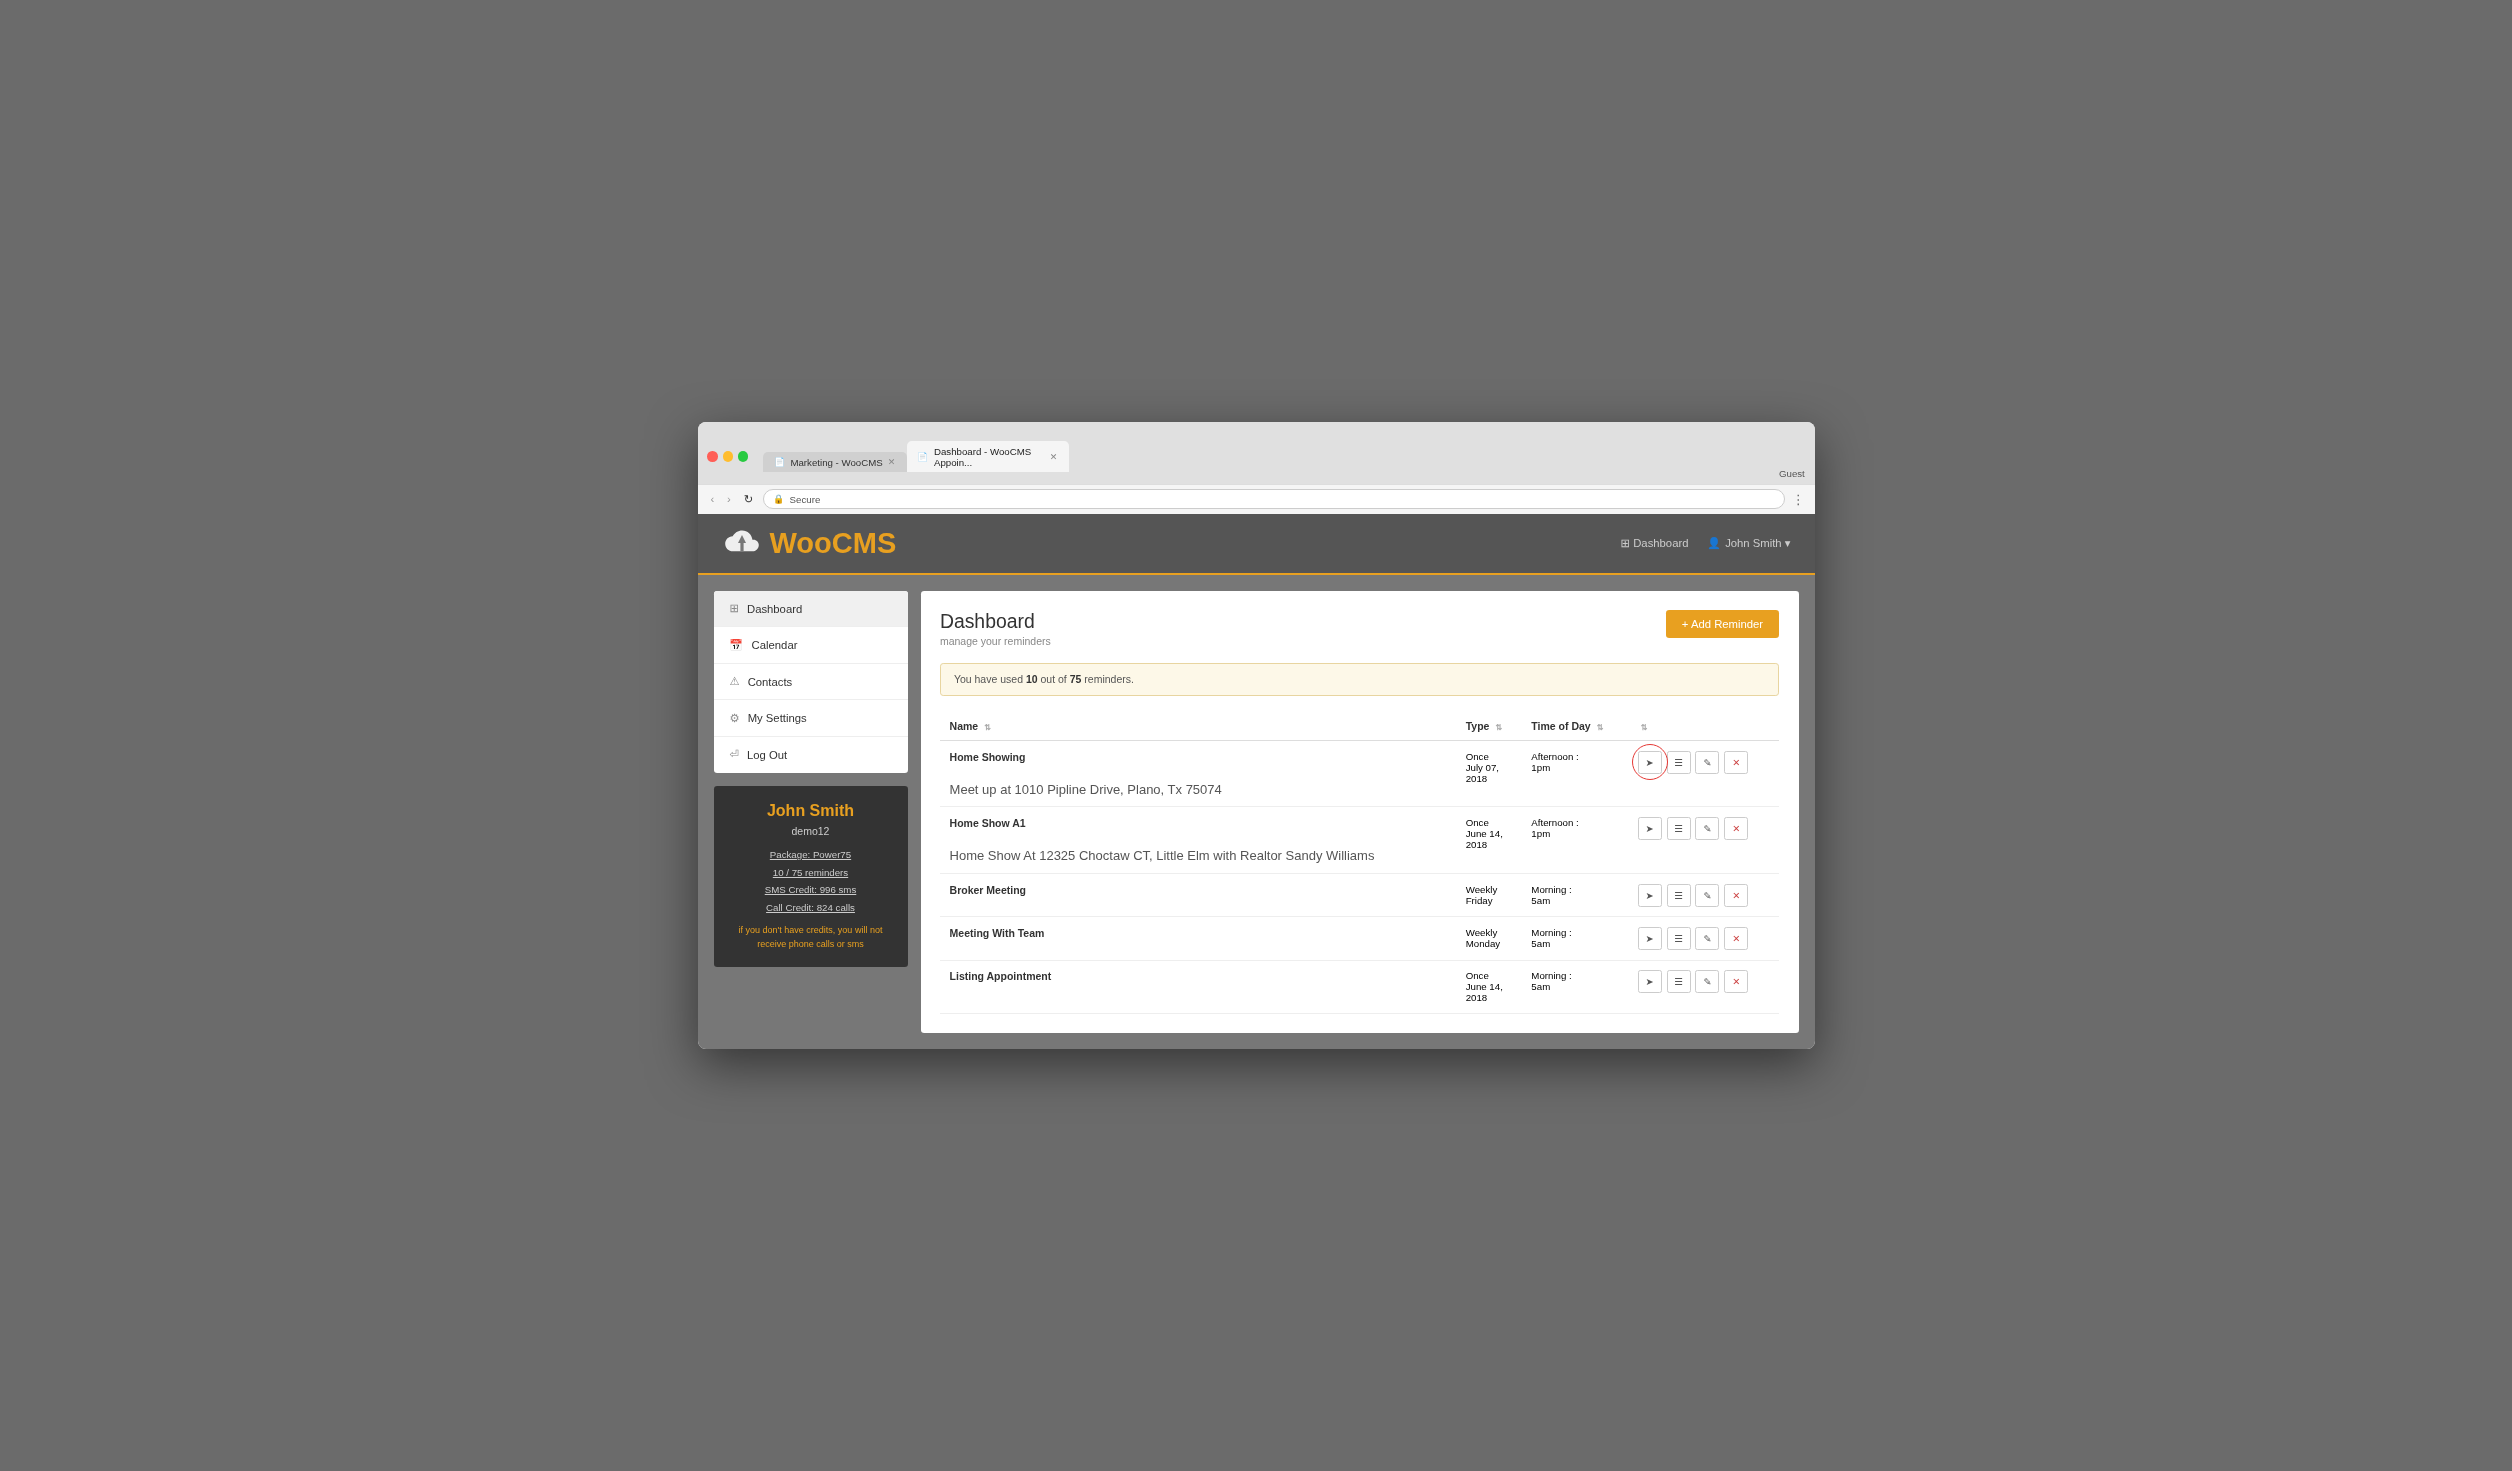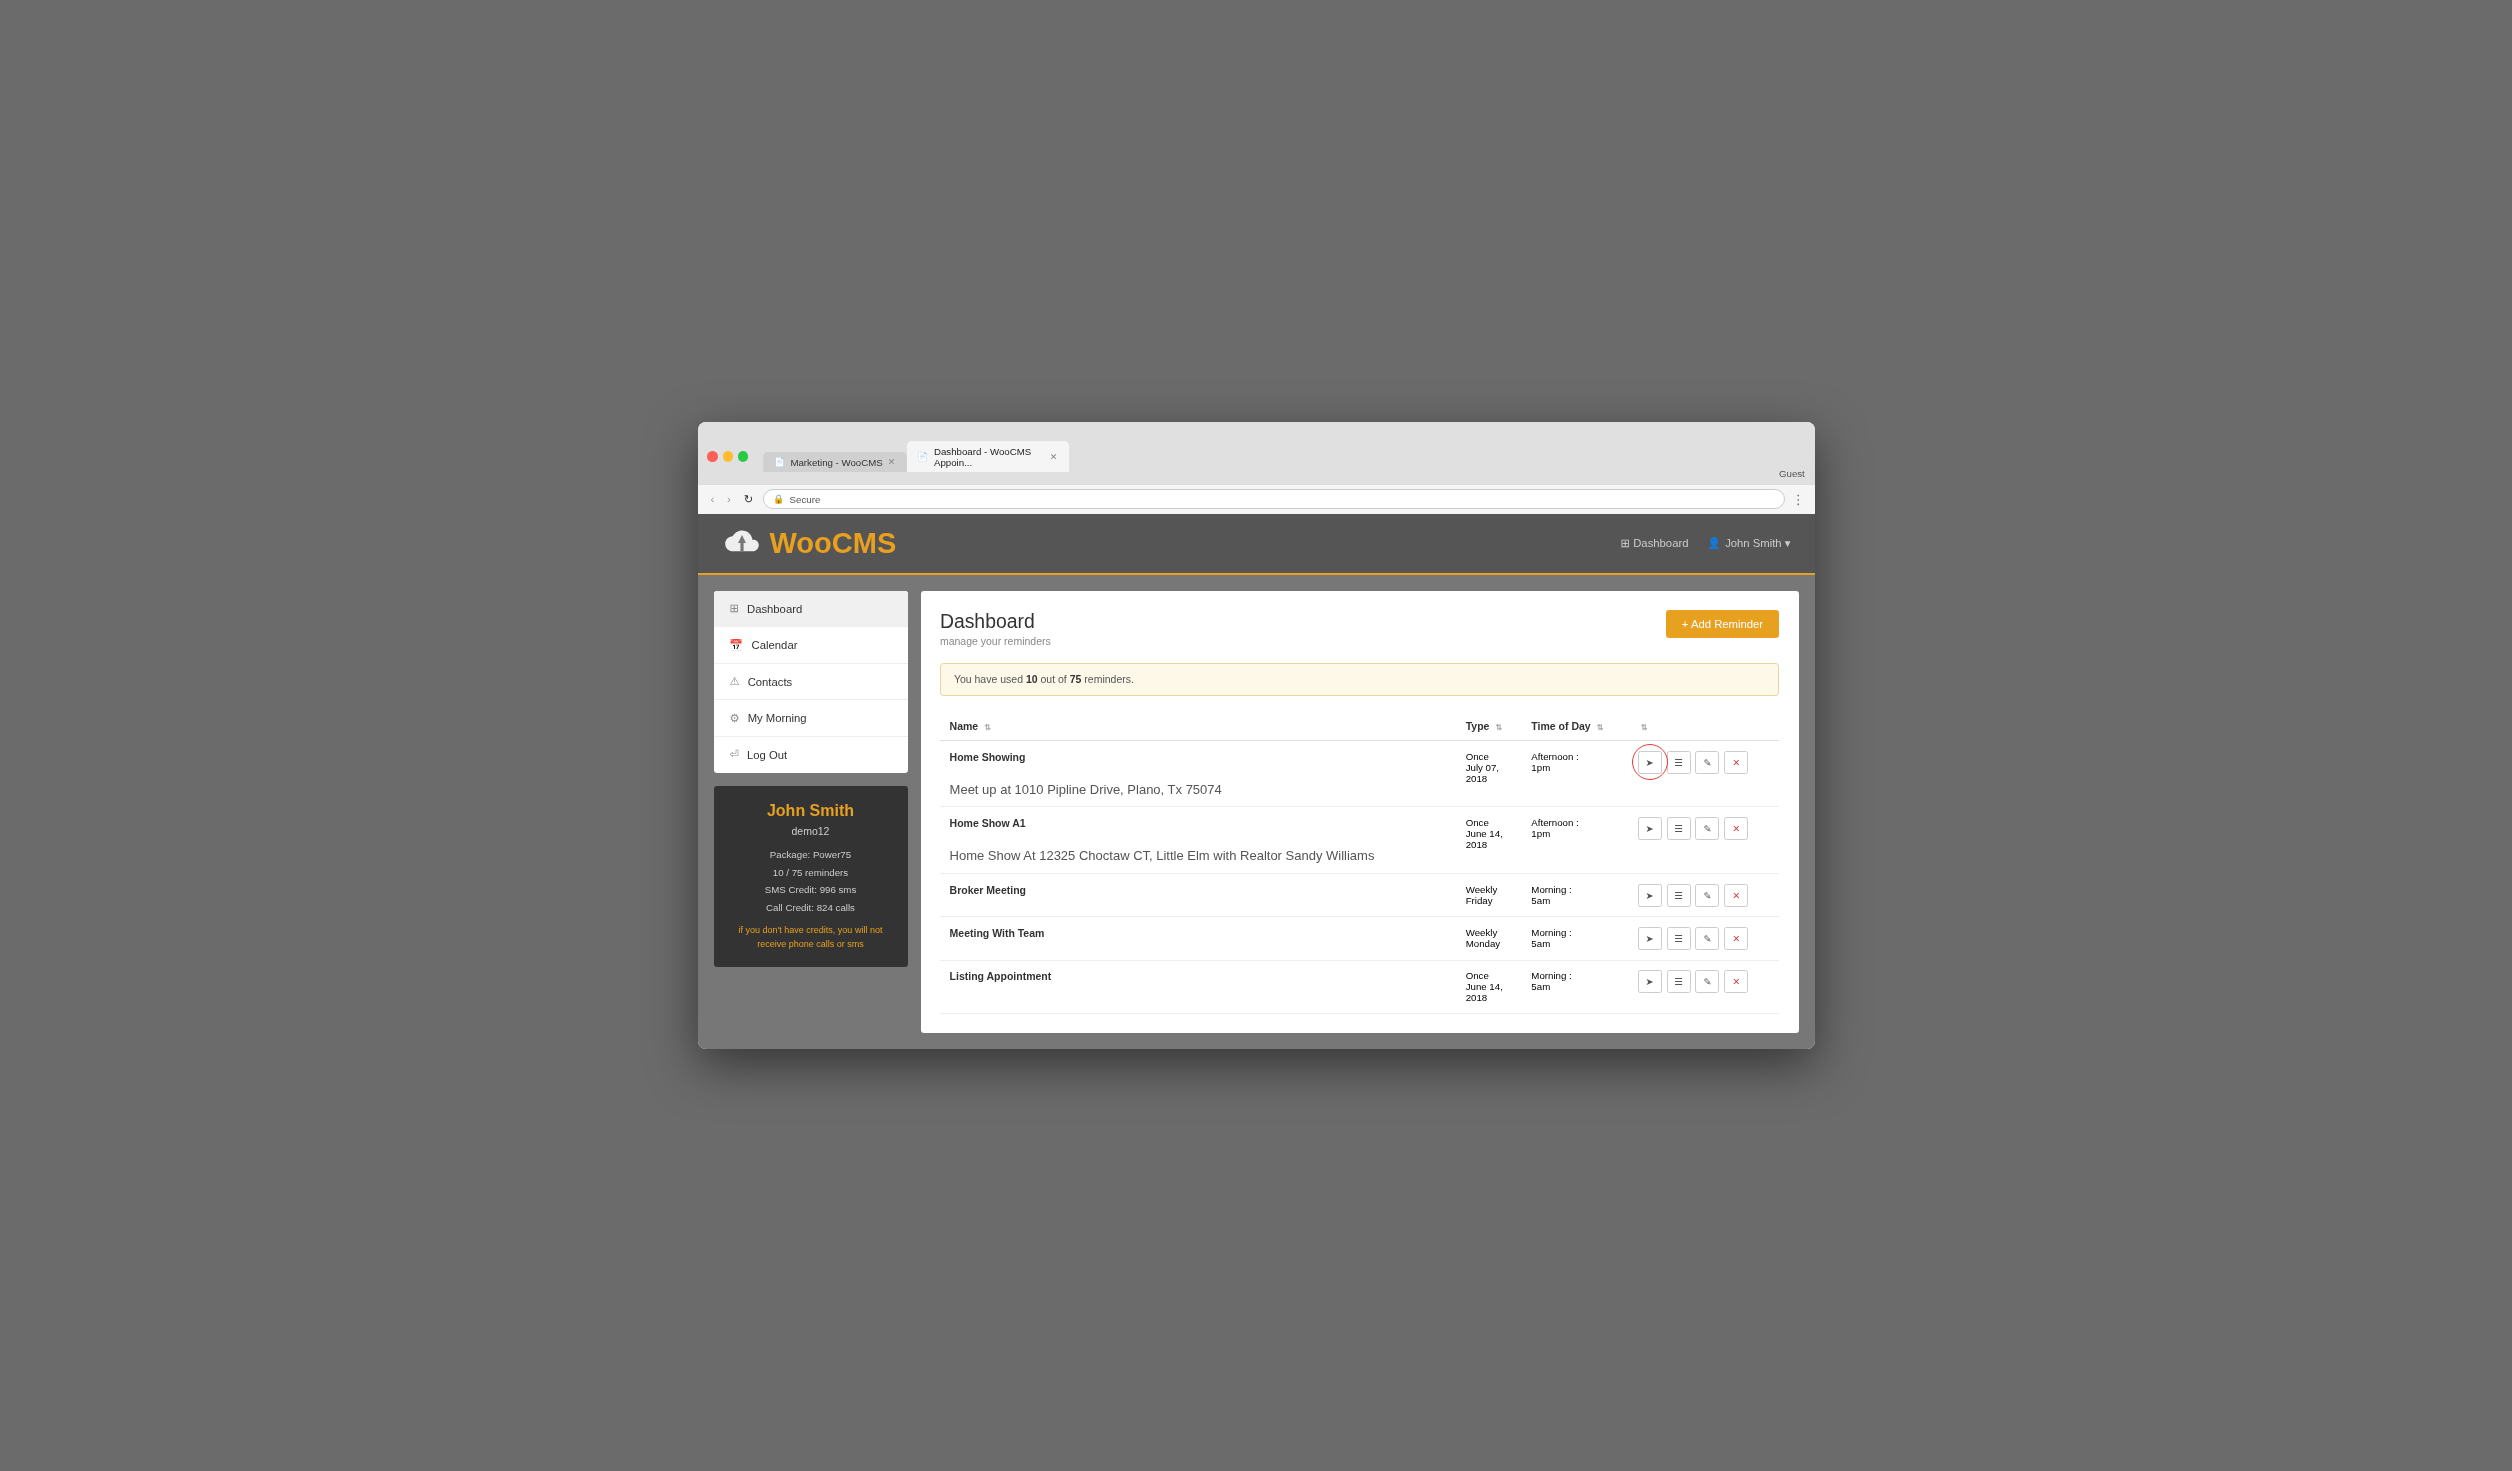--- a/index.html
+++ b/index.html
@@ -235,20 +235,21 @@
     .user-username {
       font-size: 10.5px;
       color: #ccc;
       margin-bottom: 9.7px;
     }
 
     .user-info {
       font-size: 9.7px;
       color: #ccc;
       line-height: 1.8;
+      text-decoration: underline;
     }
 
     .user-warning {
       color: #e8a020;
       font-size: 9px;
       margin-top: 8px;
       line-height: 1.5;
     }
 
     
@@ -496,21 +497,21 @@
           <div class="sidebar-item">
             <span class="sidebar-icon">📅</span>
             <span>Calendar</span>
           </div>
           <div class="sidebar-item">
             <span class="sidebar-icon">⚠</span>
             <span>Contacts</span>
           </div>
           <div class="sidebar-item">
             <span class="sidebar-icon">⚙</span>
-            <span>My Morning</span>
+            <span>My Settings</span>
           </div>
           <div class="sidebar-item">
             <span class="sidebar-icon">⏎</span>
             <span>Log Out</span>
           </div>
         </nav>
 
         <div class="user-card">
           <div class="user-name">John Smith</div>
           <div class="user-username">demo12</div>

